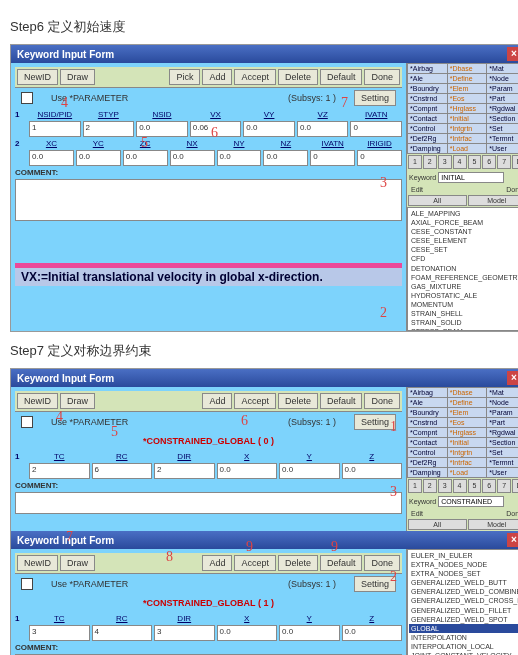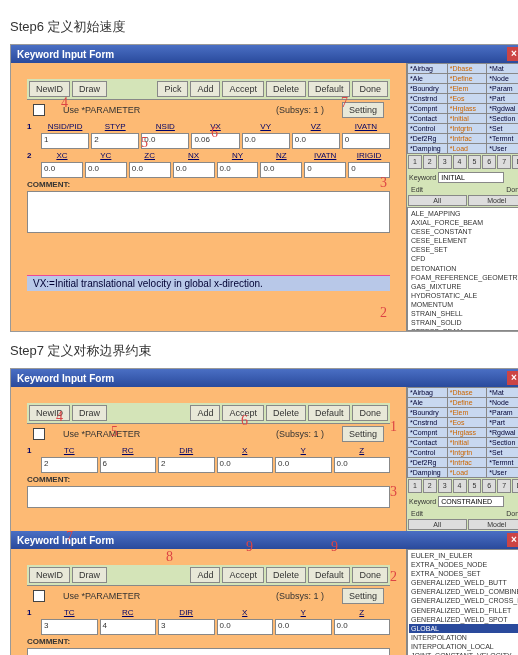--- a/index.html
+++ b/index.html
@@ -6,39 +6,39 @@
 .step-title{font-size:13px;color:#333;margin:8px 0}
 .screenshot{border:1px solid #999;background:#d4e4b8;position:relative;margin-bottom:10px}
 .titlebar{background:linear-gradient(#4a6fc4,#2a4a9c);color:#fff;font-size:10px;padding:2px 6px;font-weight:bold;display:flex;justify-content:space-between;align-items:center}
 .close-x{background:#c44;color:#fff;width:14px;height:14px;text-align:center;line-height:14px;font-size:10px}
 .toolbar{background:#d4e4b8;padding:2px;display:flex;gap:2px;border-bottom:1px solid #888;font-size:9px}
 .tb-btn{background:#e8e8d8;border:1px solid #888;padding:2px 6px;font-size:9px;cursor:pointer}
 .param-row{padding:2px 6px;font-size:9px;display:flex;align-items:center;gap:18px}
 .checkbox{width:10px;height:10px;border:1px solid #444;background:#fff;display:inline-block}
 .red-title{color:#c00;font-weight:bold;text-align:center;font-size:9px;padding:4px}
 .main-area{display:flex}
-.form-area{flex:1;background:#fdba74;padding:16px;min-height:80px}
+.form-area{flex:1;background:#7dd3fc;padding:4px;min-height:80px}
 .side-panel{width:120px;background:#d4e4b8;border-left:1px solid #888;font-size:8px}
 .cat-grid{display:grid;grid-template-columns:1fr 1fr 1fr;gap:1px;background:#888;padding:1px}
 .cat-cell{background:#c8d8f0;padding:1px 2px;font-size:7px;color:#003;cursor:pointer}
 .cat-cell.orange{color:#c60}
 .num-row{display:flex;gap:1px;padding:1px}
 .num-btn{width:12px;height:12px;background:#ddd;border:1px solid #888;font-size:7px;text-align:center;line-height:12px}
 .kw-search{padding:2px;font-size:7px}
 .kw-input{width:60px;font-size:7px;border:1px solid #888}
 .kw-list{background:#fff;border:1px solid #888;height:120px;overflow:hidden;font-size:7px;line-height:1.3;padding:1px}
 .kw-item{padding:0 2px;white-space:nowrap;overflow:hidden}
 .kw-item.sel{background:#2a4a9c;color:#fff}
 .field-row{display:flex;gap:2px;margin:2px 0;font-size:8px}
 .field-hdr{color:#006;text-decoration:underline;font-size:8px;flex:1;text-align:center;padding:0 2px}
 .field-inp{flex:1;background:#fff;border:1px solid #888;padding:1px 2px;font-size:8px;height:12px}
 .row-num{width:12px;color:#006;font-weight:bold;font-size:8px}
 .comment-box{background:#fff;border:1px solid #888;height:40px;margin:2px 0}
 .comment-lbl{font-size:8px;font-weight:bold}
-.status-bar{background:#b8c8e8;border-top:1px solid #ec4899;padding:2px 6px;font-size:10px;color:#003;font-weight:normal}
+.status-bar{background:#b8c8e8;border-top:5px solid #ec4899;padding:2px 6px;font-size:12px;color:#003;font-weight:bold}
 .annot{position:absolute;color:#d44;font-size:14px;font-family:cursive;pointer-events:none;z-index:10}
 .edit-done-row{display:flex;justify-content:space-between;padding:1px 4px;font-size:7px}
 .all-model-row{display:flex;padding:1px;gap:1px}
 .all-model-btn{flex:1;background:#ddd;border:1px solid #888;font-size:7px;text-align:center;padding:1px}
 .dual-shot{display:flex;flex-direction:column}
 </style>
 </head>
 <body>
 
 <div class="step-title">Step6 定义初始速度</div>
@@ -215,20 +215,21 @@
           <span class="tb-btn">Default</span>
           <span class="tb-btn">Done</span>
         </div>
         <div class="param-row">
           <span class="checkbox"></span>
           <span>Use *PARAMETER</span>
           <span style="flex:1"></span>
           <span>(Subsys: 1 )</span>
           <span class="tb-btn">Setting</span>
         </div>
+        <div class="red-title">*CONSTRAINED_GLOBAL  ( 0 )</div>
         <div class="field-row">
           <span class="row-num">1</span>
           <span class="field-hdr">TC</span>
           <span class="field-hdr">RC</span>
           <span class="field-hdr">DIR</span>
           <span class="field-hdr">X</span>
           <span class="field-hdr">Y</span>
           <span class="field-hdr">Z</span>
         </div>
         <div class="field-row">
@@ -313,20 +314,21 @@
           <span class="tb-btn">Default</span>
           <span class="tb-btn">Done</span>
         </div>
         <div class="param-row">
           <span class="checkbox"></span>
           <span>Use *PARAMETER</span>
           <span style="flex:1"></span>
           <span>(Subsys: 1 )</span>
           <span class="tb-btn">Setting</span>
         </div>
+        <div class="red-title">*CONSTRAINED_GLOBAL  ( 1 )</div>
         <div class="field-row">
           <span class="row-num">1</span>
           <span class="field-hdr">TC</span>
           <span class="field-hdr">RC</span>
           <span class="field-hdr">DIR</span>
           <span class="field-hdr">X</span>
           <span class="field-hdr">Y</span>
           <span class="field-hdr">Z</span>
         </div>
         <div class="field-row">

